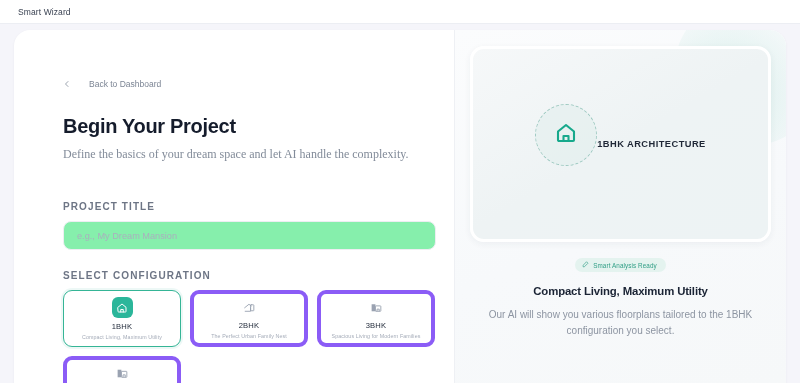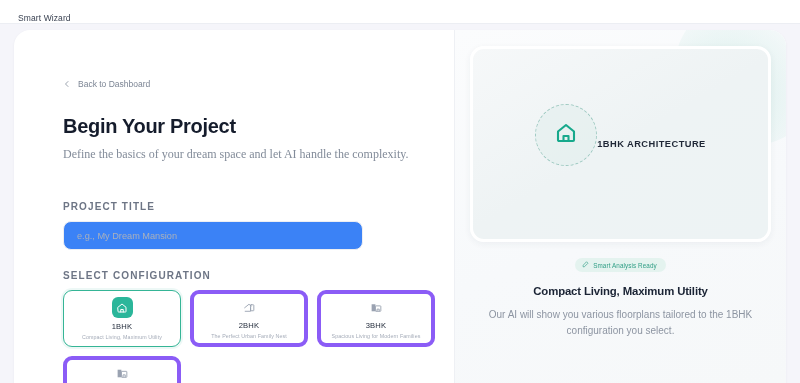--- a/index.html
+++ b/index.html
@@ -8,21 +8,21 @@
     font-family: "Liberation Sans", sans-serif;
     background: #f4f4f8;
     overflow: hidden;
   }
 
   
   .topbar {
     height: 24px;
     background: #ffffff;
     display: flex;
-    align-items: flex-end;
+    align-items: center;
     padding-left: 18px;
     border-bottom: 1px solid #eceef3;
   }
   .topbar-title {
     font-size: 8.5px;
     color: #3a4252;
     letter-spacing: .1px;
   }
 
   
@@ -47,21 +47,21 @@
   .left {
     width: 440px;
     flex: 0 0 440px;
     padding: 44px 0 0 49px;
     position: relative;
   }
 
   .backlink {
     display: inline-flex;
     align-items: center;
-    gap: 7px;
+    gap: 18px;
     font-size: 8.5px;
     color: #7c8594;
     cursor: pointer;
     margin-bottom: 26px;
   }
   .backlink .chev { display: block; width: 8px; height: 8px; }
 
   .headline {
     font-size: 20px;
     font-weight: bold;
@@ -79,24 +79,24 @@
   .field-label {
     font-size: 10px;
     font-weight: bold;
     letter-spacing: 1.1px;
     color: #6d7585;
     text-transform: uppercase;
     margin-bottom: 9px;
   }
 
   .title-input {
-    width: 300px;
+    width: 373px;
     height: 29px;
     border: 1px solid #edeef2;
-    background: #3b82f6;
+    background: #86efac;
     border-radius: 8px;
     padding: 0 13px;
     font-size: 9.2px;
     font-family: "Liberation Sans", sans-serif;
     color: #323a48;
     outline: none;
     margin-bottom: 20px;
   }
   .title-input::placeholder { color: #a9b0bd; }
 

